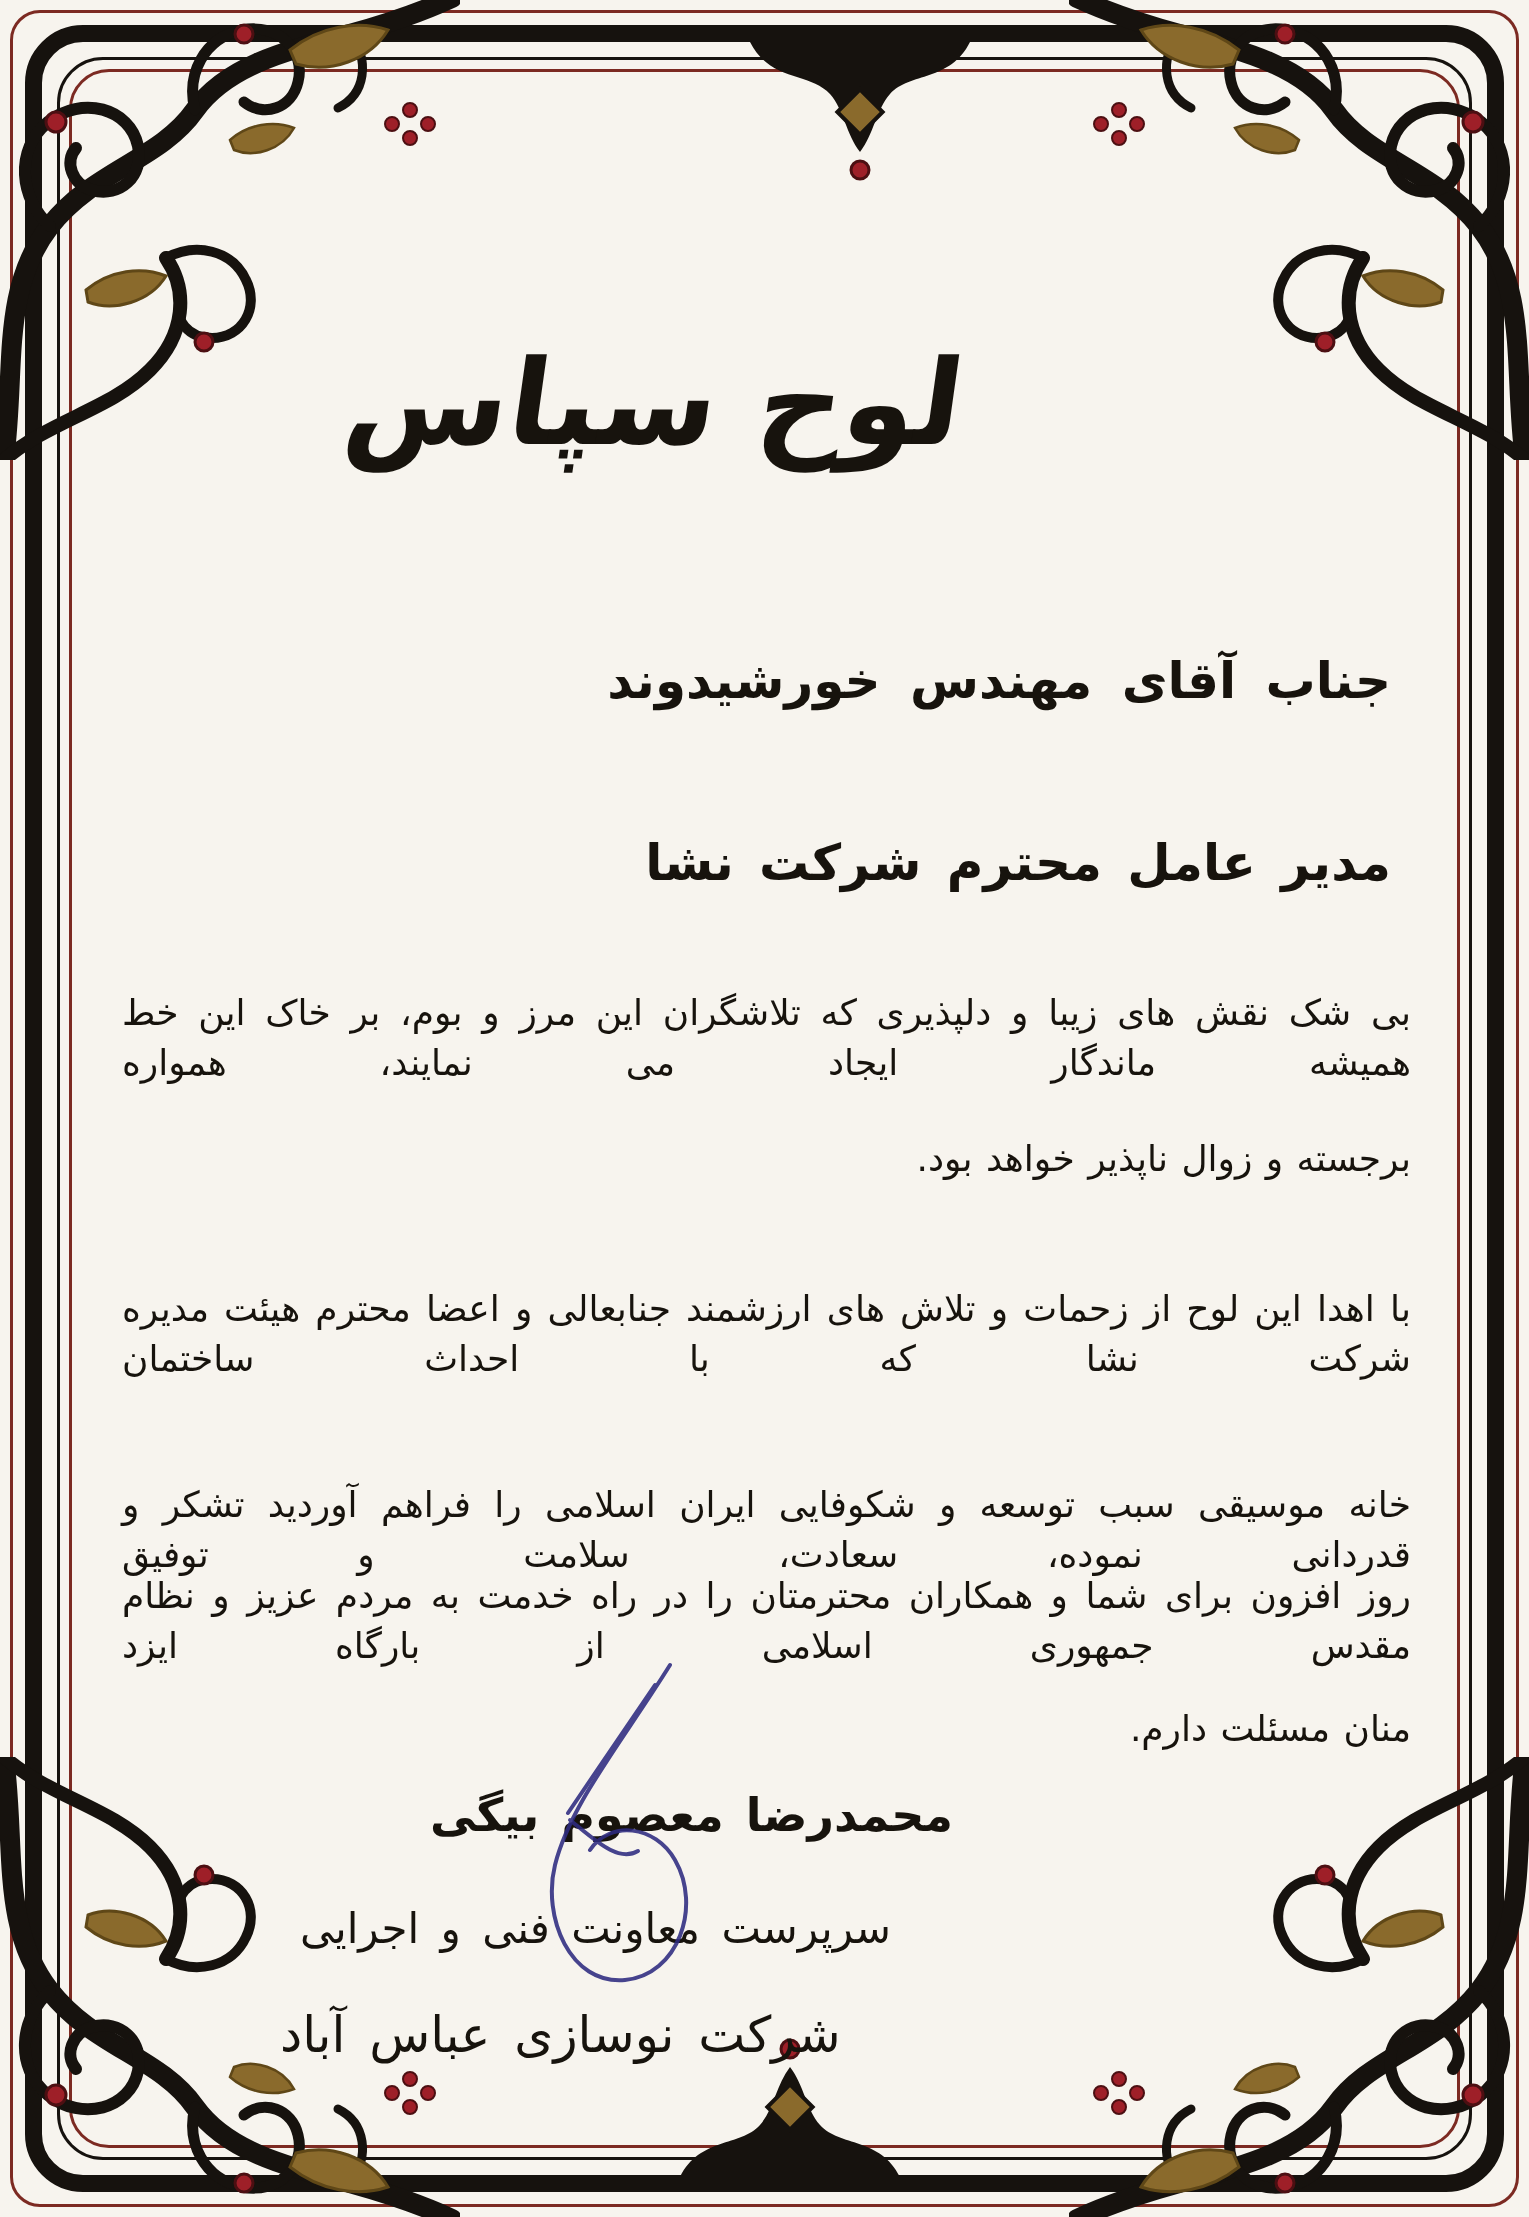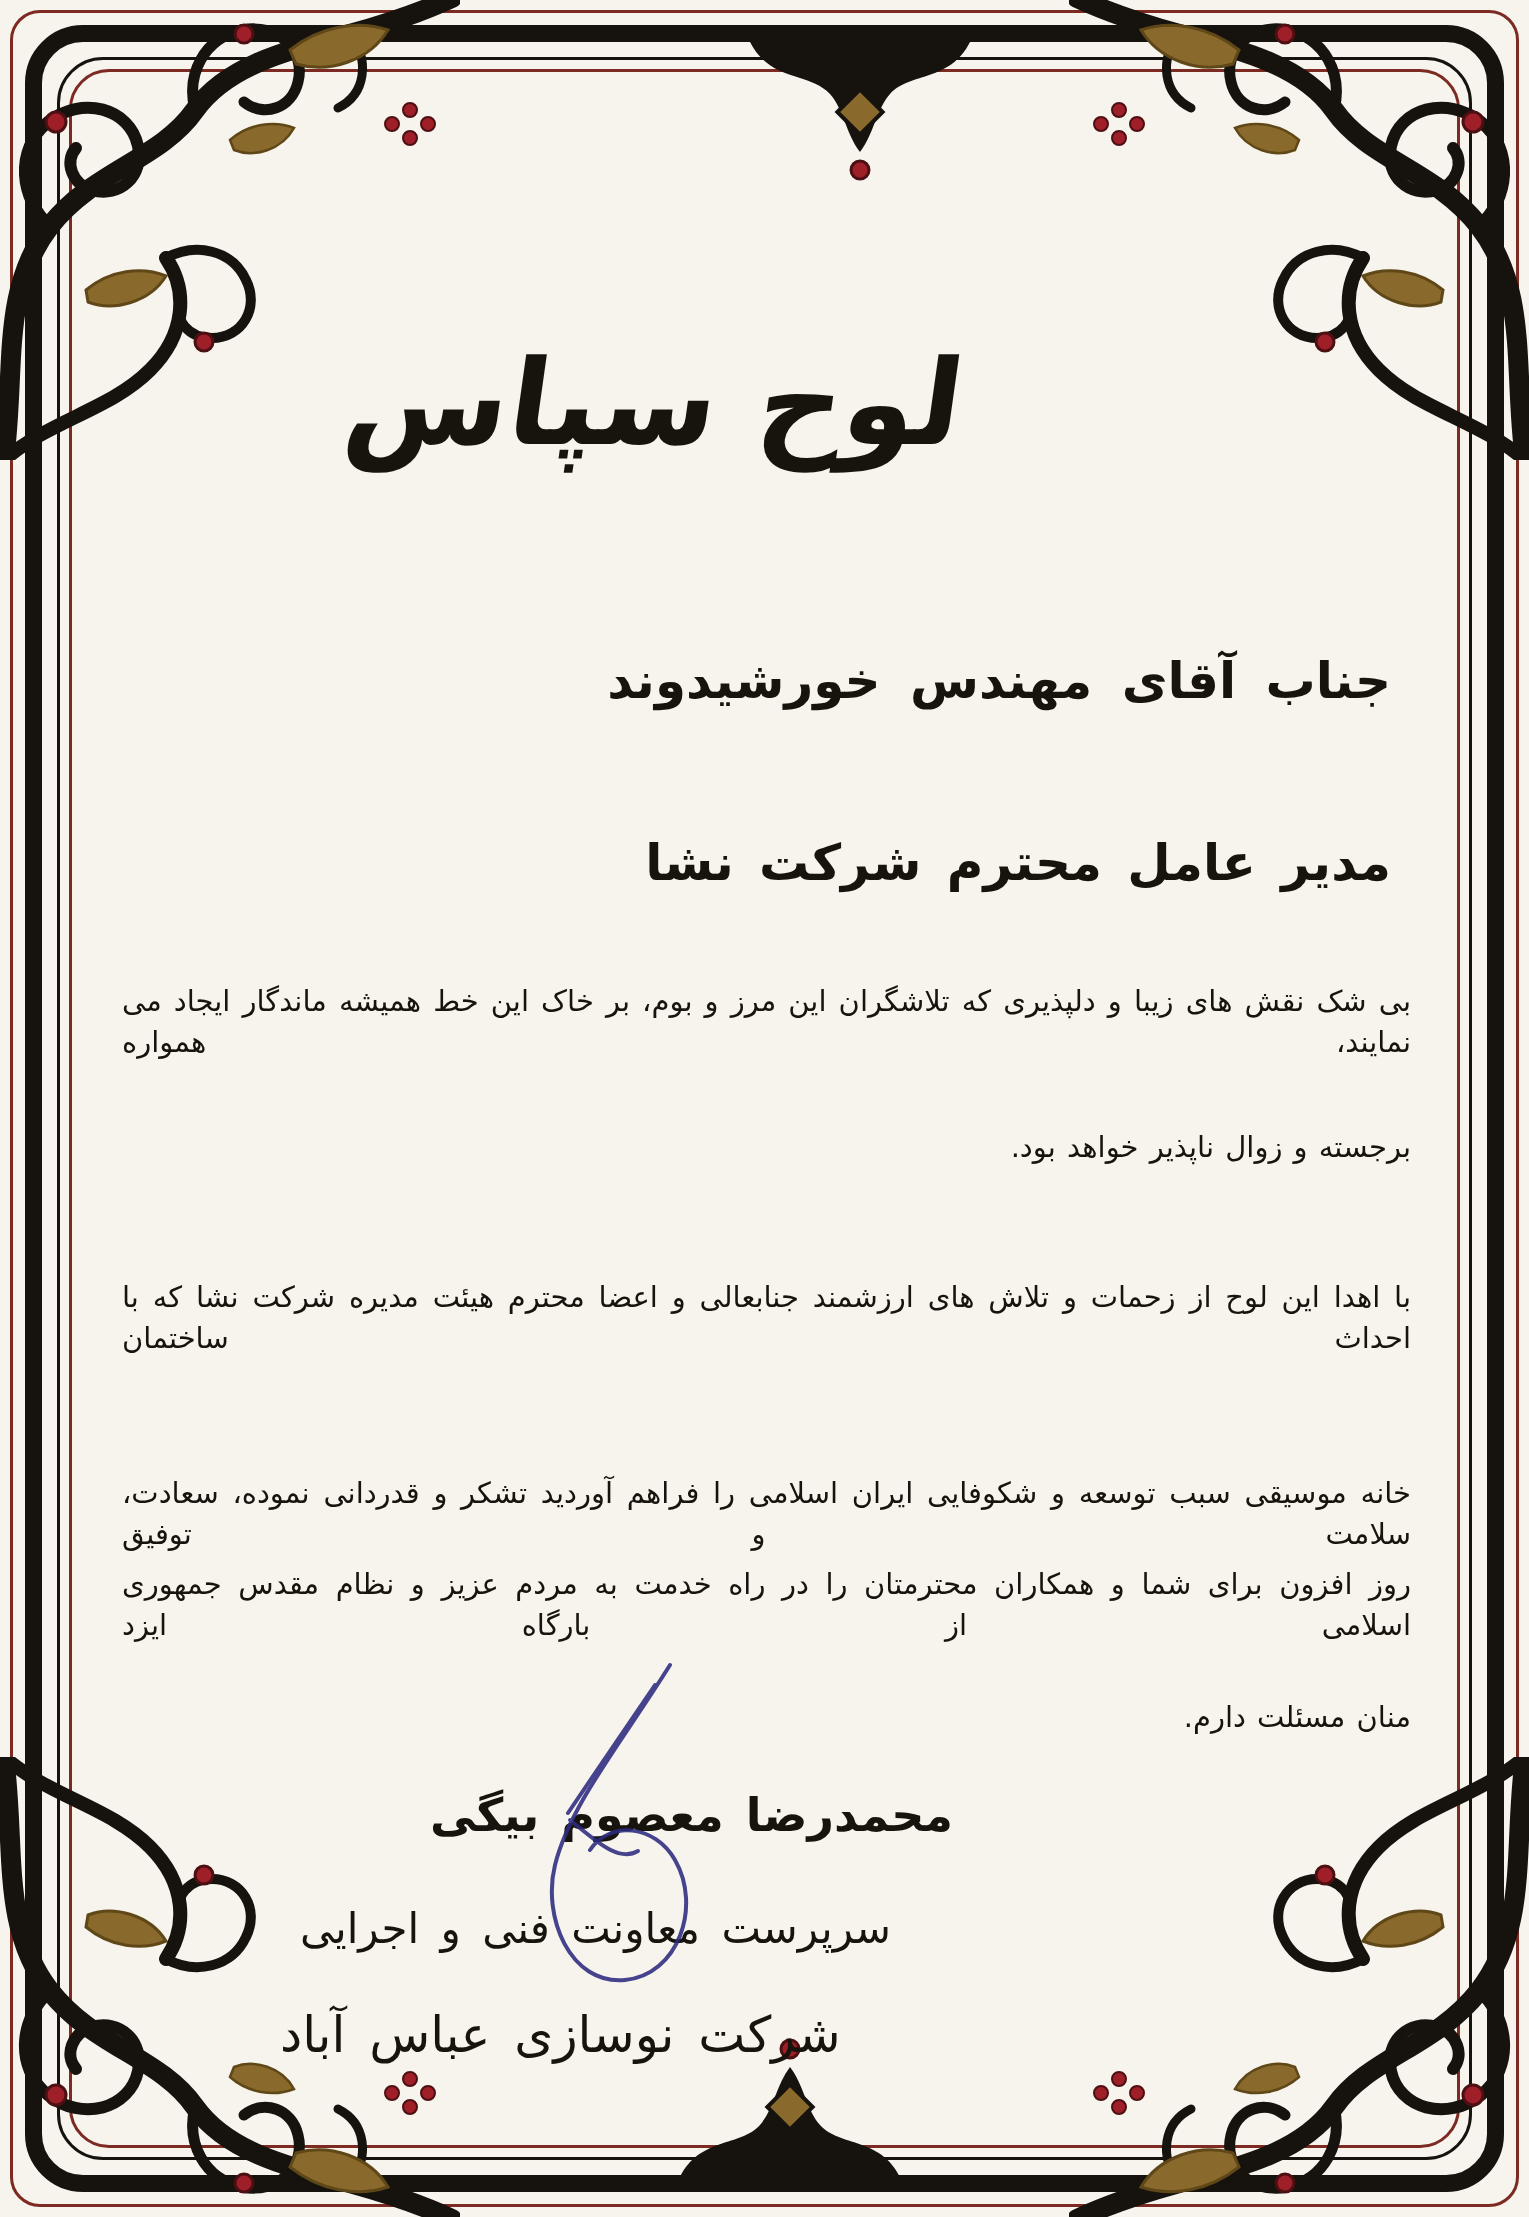--- a/index.html
+++ b/index.html
@@ -32,21 +32,21 @@
     top:255px;left:140px;right:360px;
     text-align:center;
     font-size:118px;font-weight:bold;
     transform:skewX(-8deg);
     white-space:nowrap;
   }
   .recip1{top:602px;right:138px;font-size:50px;font-weight:bold;word-spacing:12px;}
   .recip2{top:784px;right:138px;font-size:50px;font-weight:bold;word-spacing:8px;}
   .bline{
     position:absolute;right:118px;left:122px;z-index:6;
-    direction:rtl;font-size:29px;line-height:1.4;
+    direction:rtl;font-size:36px;line-height:1.4;
     text-align:justify;text-align-last:justify;word-spacing:2px;
   }
   .bline.short{text-align:right;text-align-last:right;}
   .b1{top:952px;}
   .b2{top:1098px;}
   .b3{top:1248px;}
   .b4{top:1444px;}
   .b5{top:1535px;}
   .b6{top:1668px;}
   .sig-name{top:1742px;left:430px;font-size:46px;font-weight:bold;word-spacing:6px;}

